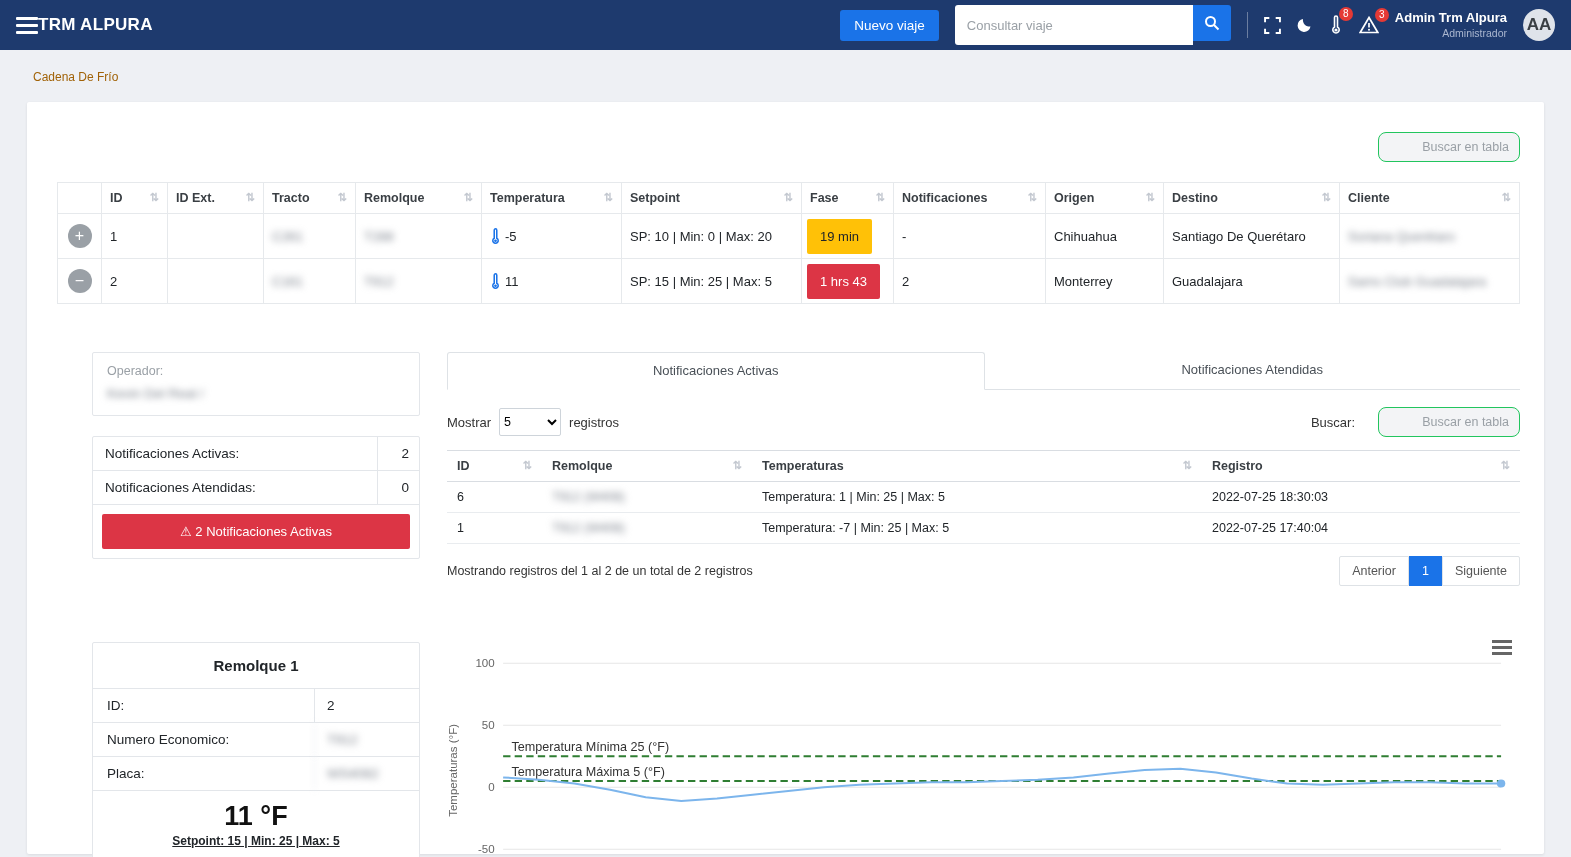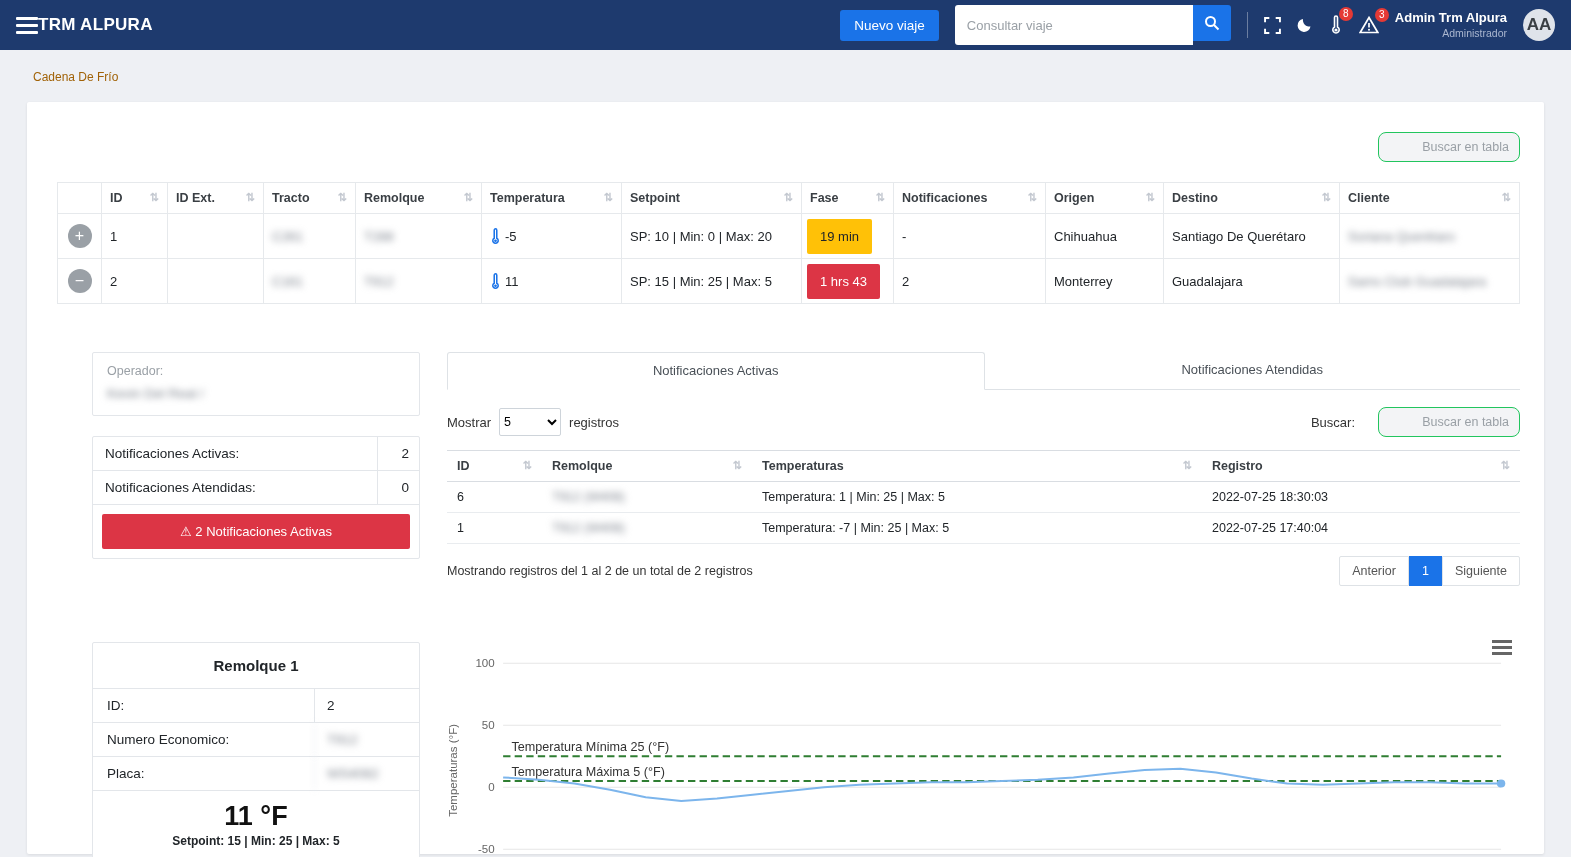--- a/index.html
+++ b/index.html
@@ -60,21 +60,21 @@
   .stats-row .val { padding:9px 10px; border-left:1px solid #e3e6ea; text-align:right; font-size:13.5px; }
   .alert-wrap { padding:9px; }
   .btn-danger { width:100%; background:#dc3545; color:#fff; border:none; border-radius:2px; padding:10px; font-size:13px; cursor:pointer; font-family:inherit; }
   .remolque-box { margin-top:83px; }
   .remolque-title { text-align:center; font-size:15px; font-weight:bold; padding:14px; border-bottom:1px solid #e3e6ea; }
   .rm-row { display:grid; grid-template-columns:1fr 105px; border-bottom:1px solid #e3e6ea; }
   .rm-row .lbl { padding:9px 14px; font-size:13.5px; }
   .rm-row .val { padding:9px 12px; border-left:1px solid #e3e6ea; font-size:13.5px; }
   .temp-big-wrap { text-align:center; padding:10px 8px 12px; }
   .temp-big { font-size:27px; font-weight:bold; color:#111; }
-  .temp-detail { font-size:12px; font-weight:bold; margin-top:2px; }
+  .temp-detail { font-size:12px; font-weight:bold; margin-top:2px;text-decoration:underline; }
 
   .right-col { flex:1; min-width:0; }
   .tabs { display:flex; border-bottom:1px solid #dee2e6; }
   .tab { flex:1; text-align:center; padding:10px 13px 11px; font-size:13px; color:#495057; cursor:pointer; }
   .tab.active { border:1px solid #dee2e6; border-bottom:1px solid #fff; margin-bottom:-1px; border-radius:3px 3px 0 0; }
   .controls-row { display:flex; align-items:center; margin:17px 0 13px; font-size:13px; color:#333; }
   .controls-row select { height:28px; width:62px; margin:0 8px; border:1px solid #ced4da; border-radius:2px; font-family:inherit; font-size:12.5px; background:#fff; }
   .controls-right { margin-left:auto; display:flex; align-items:center; gap:23px; }
 
   table.notif { width:100%; border-collapse:collapse; }

